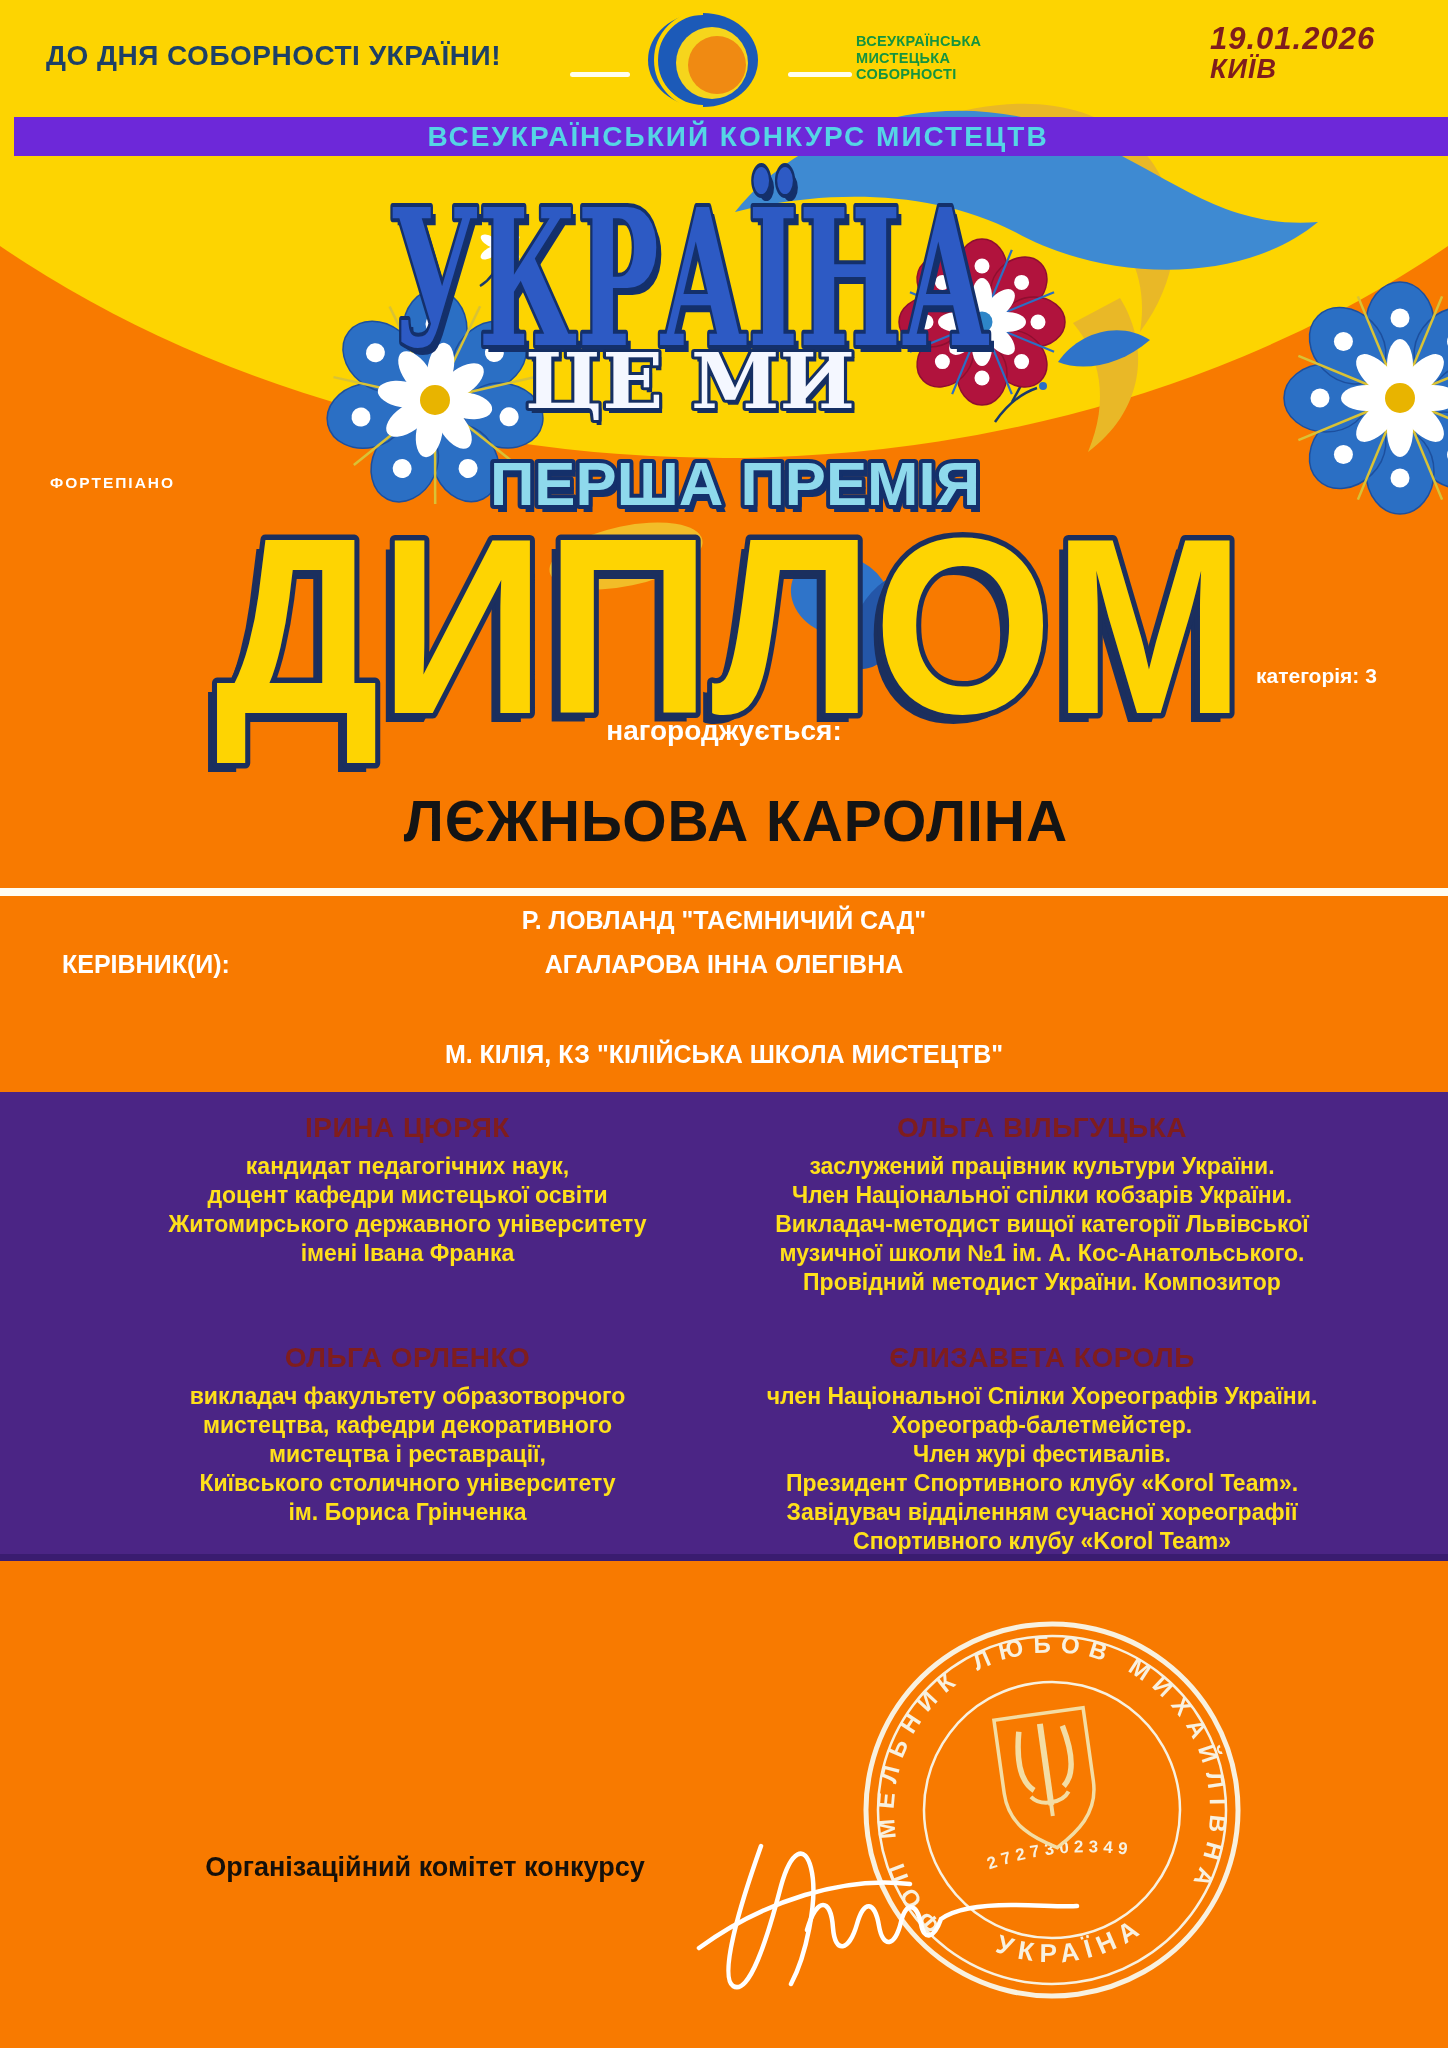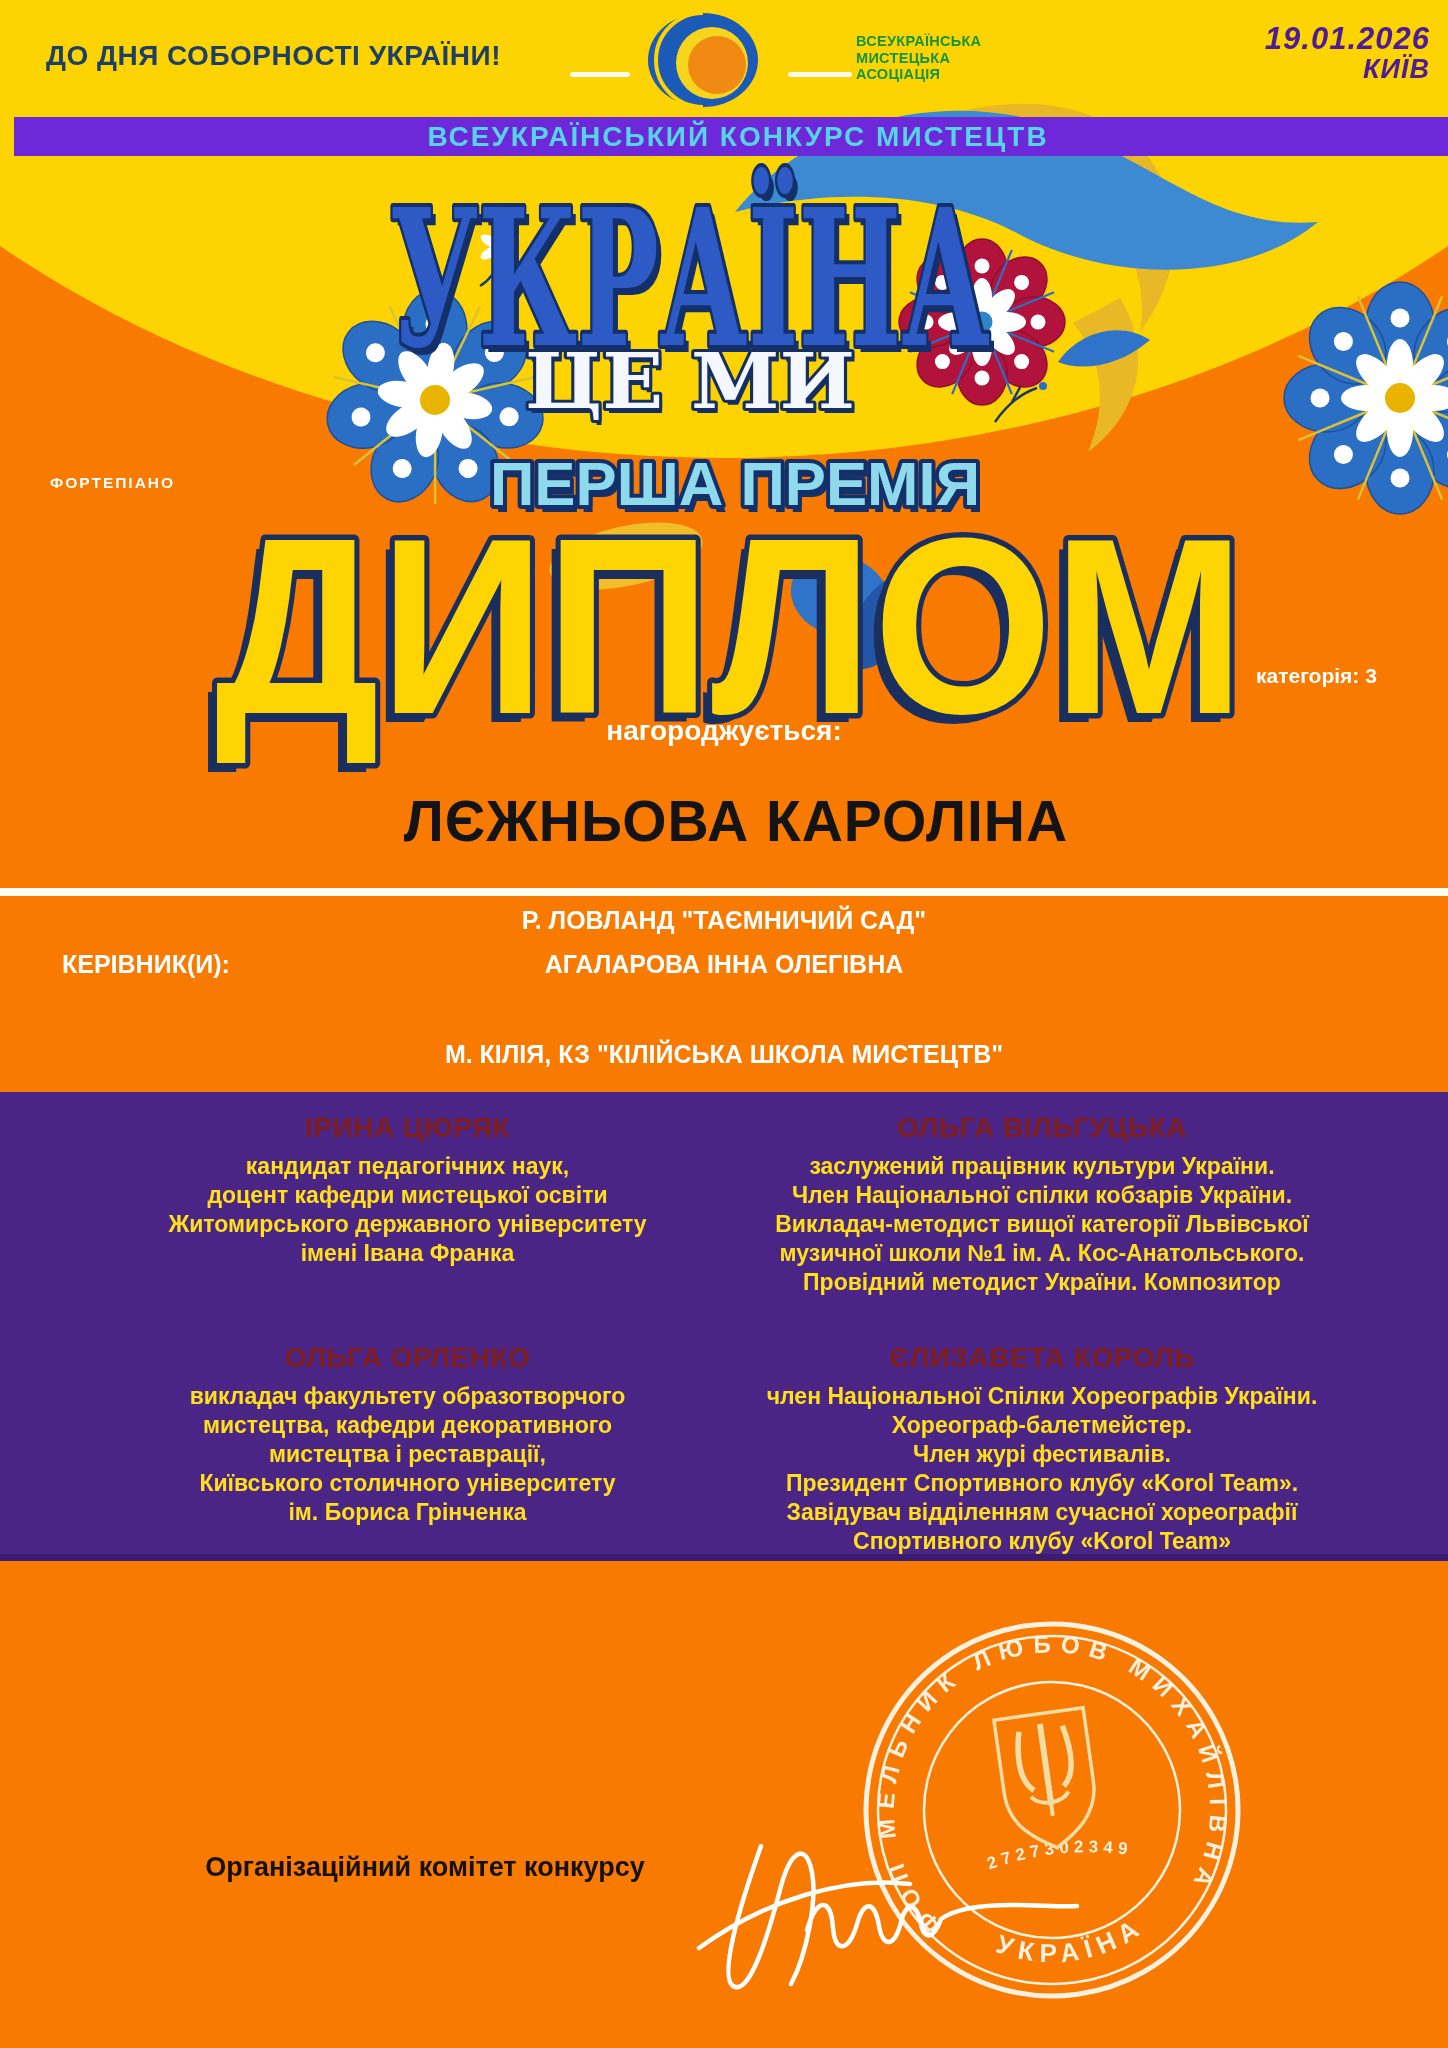--- a/index.html
+++ b/index.html
@@ -8,21 +8,21 @@
     background:#f87a00;font-family:"Liberation Sans",sans-serif;
     -webkit-font-smoothing:antialiased;
   }
   .abs{position:absolute;}
   .decor{position:absolute;left:0;top:0;z-index:1;}
   .z2{z-index:2;}
   
   .greeting{left:46px;top:40px;font-size:28px;font-weight:bold;color:#1e4066;letter-spacing:.5px;}
   .logo-dash{top:72px;height:5px;background:#fffef0;border-radius:3px;}
   .logo-text{left:856px;top:33px;font-size:14.5px;line-height:16.5px;font-weight:bold;color:#15943f;letter-spacing:.3px;}
-  .date-block{left:1210px;top:22px;width:220px;text-align:right;color:#4c1d95;font-weight:bold;font-style:italic;}
+  .date-block{left:1210px;top:22px;width:220px;text-align:left;color:#7f1d1d;font-weight:bold;font-style:italic;}
   .date-line{font-size:31px;letter-spacing:1px;line-height:33px;}
   .city-line{font-size:27px;letter-spacing:1px;line-height:29px;}
   .navy-bar{left:14px;top:117px;width:1448px;height:39px;background:#6d28d9;display:flex;align-items:center;justify-content:center;}
   .navy-bar span{color:#55d5e5;font-size:28px;font-weight:bold;letter-spacing:2px;}
   
   .nomination{left:50px;top:474px;font-size:15.5px;font-weight:bold;color:#fff;letter-spacing:2px;}
   .category{left:1256px;top:664px;font-size:21px;color:#fff;font-weight:bold;}
   .awarded{left:0;top:715px;width:1448px;text-align:center;font-size:28px;font-weight:bold;color:#fff;}
   .recipient{left:0;top:788px;width:1448px;text-align:center;font-size:57px;font-weight:bold;color:#141414;letter-spacing:1px;padding-left:12px;}
   .white-line{left:0;top:888px;width:1448px;height:8px;background:#fffdf2;}
@@ -225,21 +225,21 @@
 
     <ellipse cx="1330" cy="1275" rx="95" ry="120" fill="#42207a" opacity="0.55"></ellipse>
   </svg>
 
   <div class="abs z2 greeting">ДО ДНЯ СОБОРНОСТІ УКРАЇНИ!</div>
   <div class="abs z2 logo-dash" style="left:570px;width:60px;"></div>
   <div class="abs z2 logo-dash" style="left:788px;width:64px;"></div>
   <div class="abs z2 logo-text">
     <div>ВСЕУКРАЇНСЬКА</div>
     <div>МИСТЕЦЬКА</div>
-    <div>АСОЦІАЦІЯ</div>
+    <div>СОБОРНОСТІ</div>
   </div>
   <div class="abs z2 date-block">
     <div class="date-line">19.01.2026</div>
     <div class="city-line">КИЇВ</div>
   </div>
   <div class="abs z2 navy-bar">
     <span>ВСЕУКРАЇНСЬКИЙ КОНКУРС МИСТЕЦТВ</span>
   </div>
 
   <svg class="abs z2" style="left:0;top:0;pointer-events:none;" width="1448" height="900" viewBox="0 0 1448 900">

